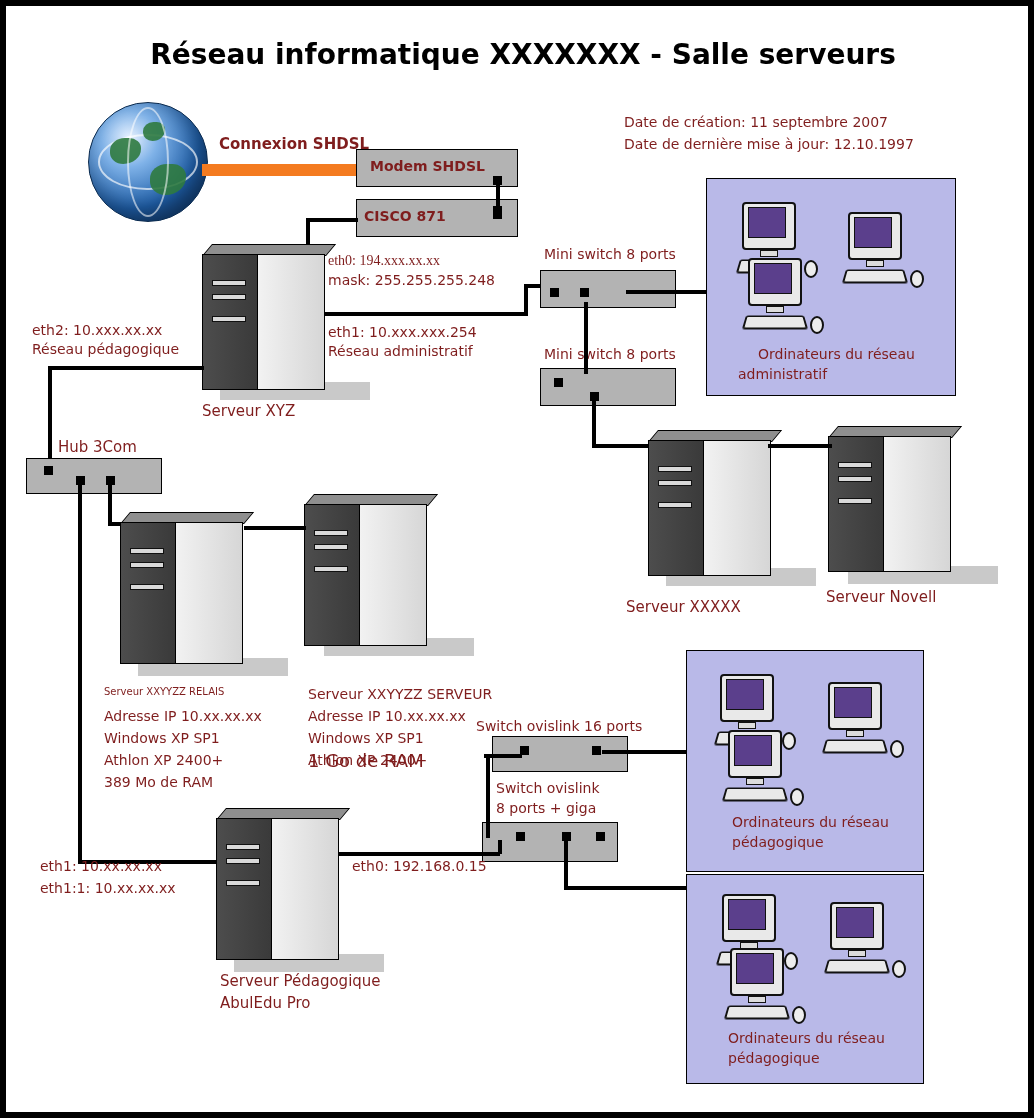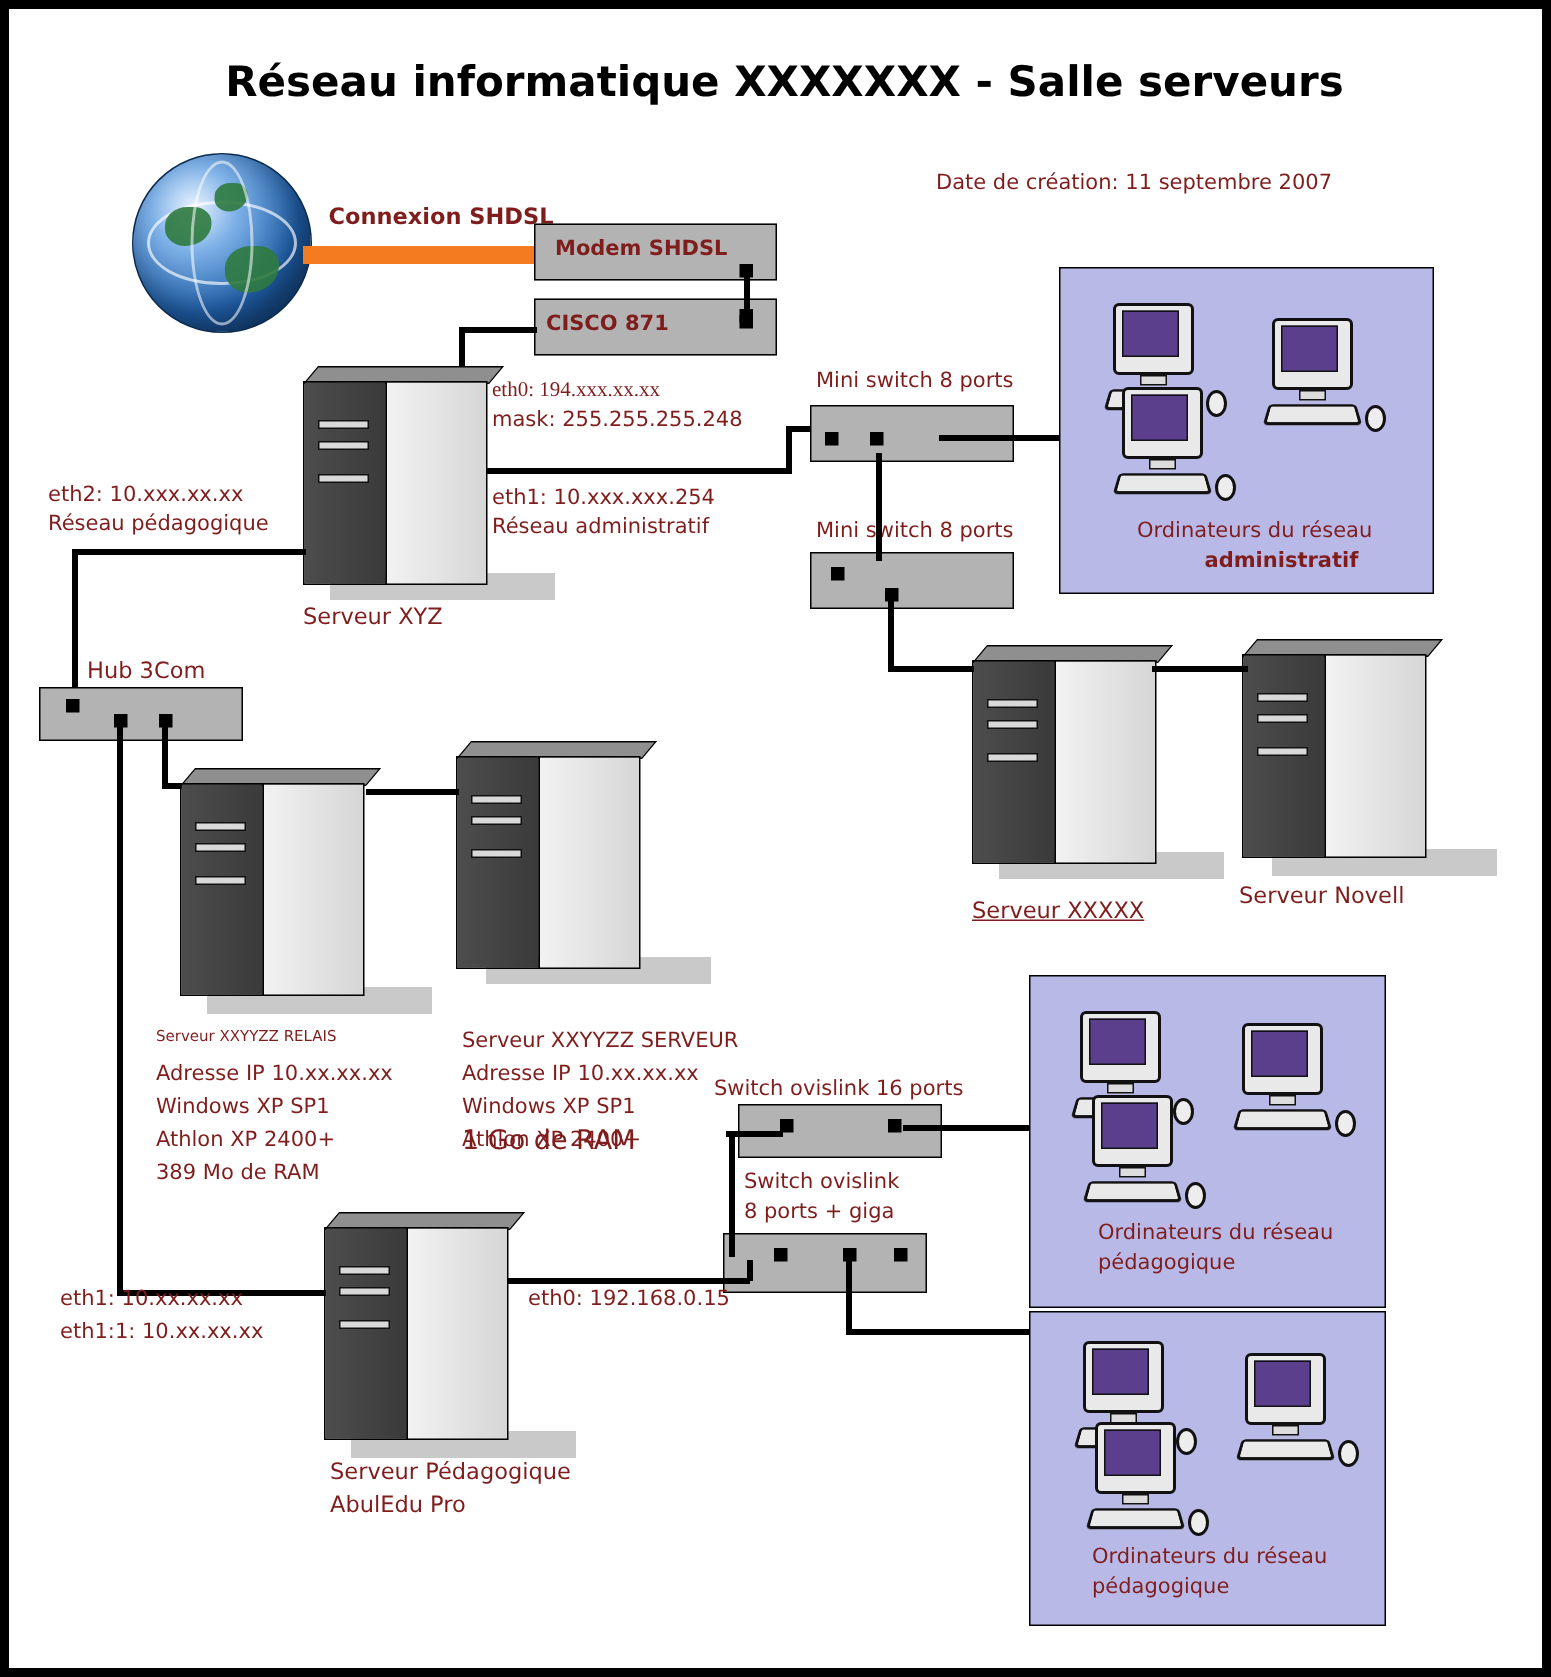--- a/index.html
+++ b/index.html
@@ -55,20 +55,21 @@
   .globeland{position:absolute;background:#2f7a3f;border-radius:50% 40% 60% 45%;opacity:.9;}
 </style>
 </head>
 <body>
 
 <div id="canvas">
 
   <div class="title">Réseau informatique XXXXXXX - Salle serveurs</div>
 
   <div class="txt" style="left:618px;top:108px;font-size:14px;">Date de création: 11 septembre 2007</div>
+  <div class="txt" style="left:618px;top:130px;font-size:14px;">Date de dernière mise à jour: 12.10.1997</div>
 
   <div class="globe" style="left:82px;top:96px;width:118px;height:118px;">
     <div class="globeland" style="left:18%;top:30%;width:26%;height:22%;"></div>
     <div class="globeland" style="left:52%;top:52%;width:30%;height:26%;"></div>
     <div class="globeland" style="left:46%;top:16%;width:18%;height:16%;"></div>
   </div>
 
   <div class="orange" style="left:196px;top:158px;width:154px;"></div>
   <div class="txt" style="left:200px;top:129px;font-size:15px;font-weight:bold;padding-left:13px;">Connexion SHDSL</div>
 
@@ -145,32 +146,32 @@
       <div class="mouse"></div>
   </div>
   <div class="pc" style="left:742px;top:252px;">
     <div class="mon"></div>
       <div class="scr"></div>
       <div class="stand"></div>
       <div class="kbd"></div>
       <div class="mouse"></div>
   </div>
   <div class="txt" style="left:752px;top:340px;font-size:14px;">Ordinateurs du réseau</div>
-  <div class="txt" style="left:797px;top:360px;font-size:14px;font-weight:bold;">administratif</div>
+  <div class="txt" style="left:732px;top:360px;font-size:14px;">administratif</div>
 
   <div class="shadow" style="left:660px;top:562px;width:150px;height:18px;"></div>
   <div class="server" style="left:642px;top:434px;width:124px;height:136px;">
     <div class="top"></div>
       <div class="front"></div>
       <div class="side"></div>
     <div class="bay" style="top:26px;"></div>
       <div class="bay" style="top:40px;"></div>
       <div class="bay" style="top:62px;"></div>
   </div>
-  <div class="txt" style="left:642px;top:592px;font-size:15px;text-decoration:underline;">Serveur XXXXX</div>
+  <div class="txt" style="left:620px;top:592px;font-size:15px;">Serveur XXXXX</div>
 
   <div class="shadow" style="left:842px;top:560px;width:150px;height:18px;"></div>
   <div class="server" style="left:822px;top:430px;width:124px;height:136px;">
     <div class="top"></div>
       <div class="front"></div>
       <div class="side"></div>
     <div class="bay" style="top:26px;"></div>
       <div class="bay" style="top:40px;"></div>
       <div class="bay" style="top:62px;"></div>
   </div>

